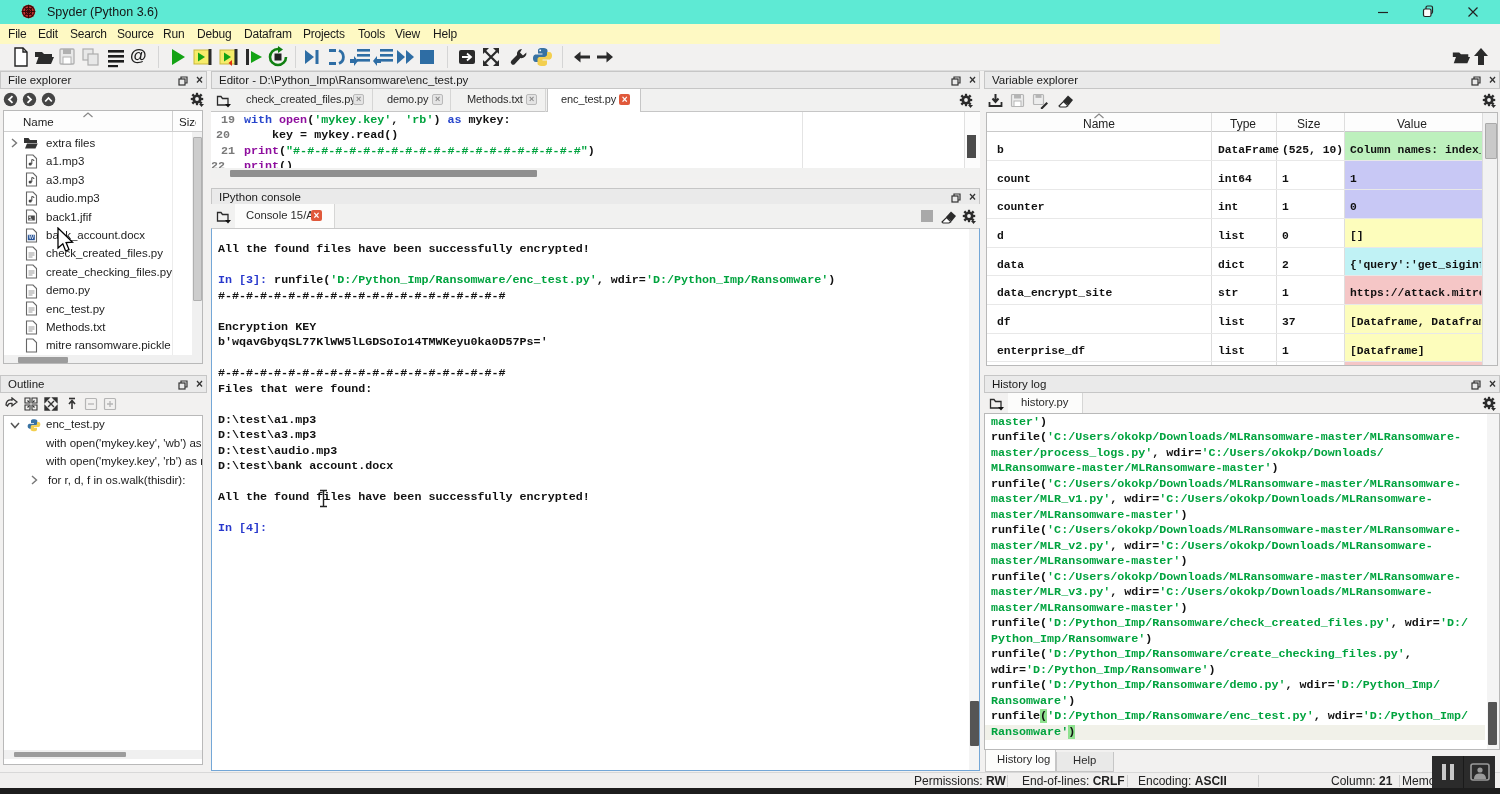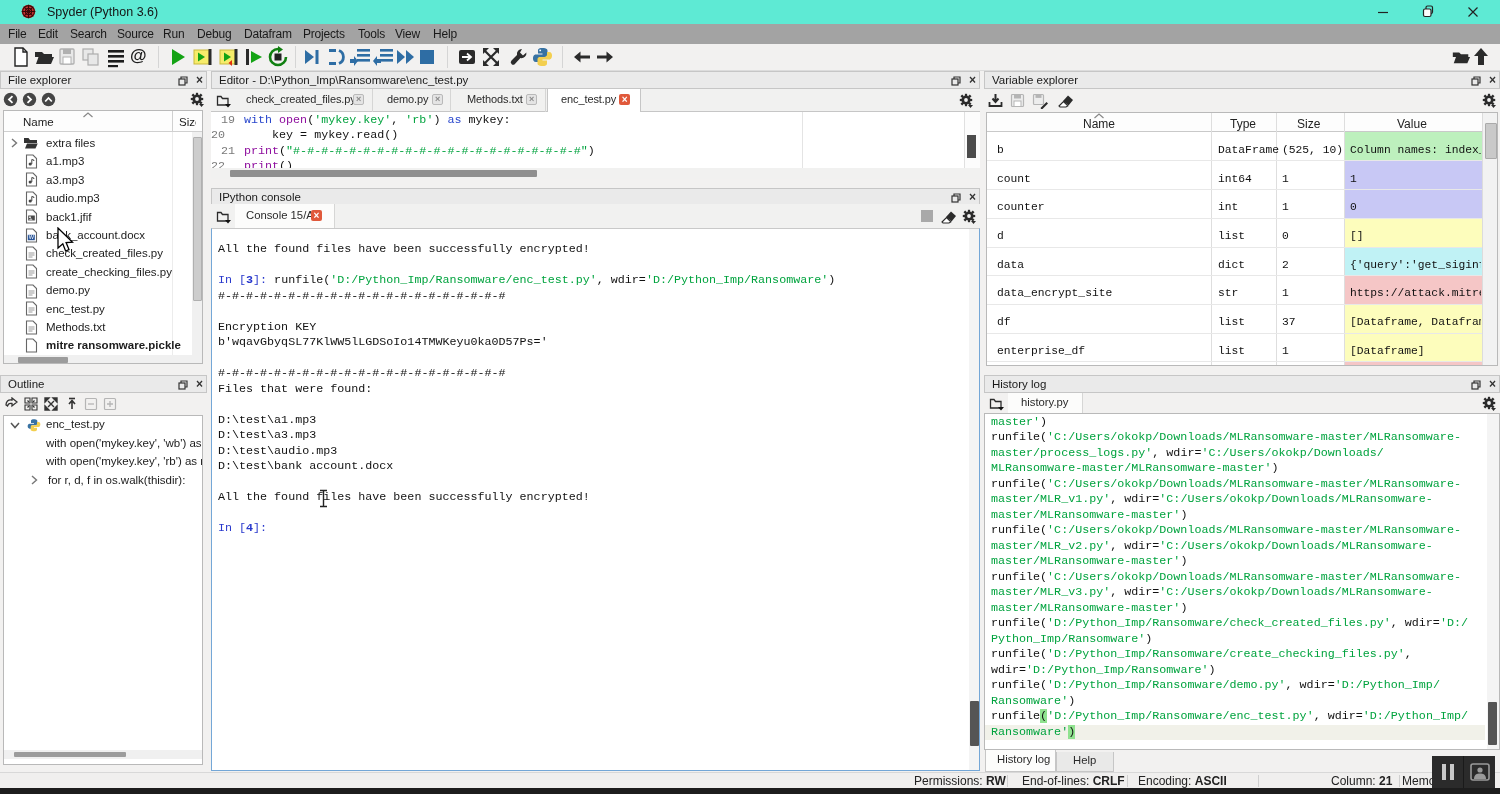--- a/index.html
+++ b/index.html
@@ -1,19 +1,19 @@
 <!DOCTYPE html>
 <html><head>
 <meta charset="utf-8">
 <style>
 * { margin:0; padding:0; box-sizing:border-box; }
 html,body { width:1500px; height:794px; overflow:hidden; background:#f2f1f0; font-family:"Liberation Sans",sans-serif; }
 #app { position:relative; width:1500px; height:794px; }
 .abs { position:absolute; }
-.mono { font-family:"Liberation Mono",monospace; font-size:11.7px; font-weight:normal; line-height:15.5px; white-space:pre; color:#111; }
+.mono { font-family:"Liberation Mono",monospace; font-size:11.7px; font-weight:bold; line-height:15.5px; white-space:pre; color:#111; }
 .panel-title { position:absolute; height:18px; background:#eaeaea; border:1px solid #c6c6c6; font-size:11.5px; color:#1a1a1a; }
 .panel-title span.t { position:absolute; left:7px; top:2px; }
 .grn { color:#00a33e; }
 .blu { color:#2838cc; }
 .kw { color:#2846cc; }
 .bi { color:#8e0e9e; }
 .hlg { background:#8fe28f; }
 #varexp .mono { font-size:11.3px; }
 .tabx-red { display:inline-block; width:11px; height:11px; background:#e0593b; border-radius:2px; color:#fff; font-size:10px; line-height:11px; text-align:center; font-weight:bold; }
 .tabx-gray { display:inline-block; width:11px; height:11px; background:#e4e4e4; border:1px solid #b9b9b9; border-radius:2px; color:#888; font-size:9px; line-height:9px; text-align:center; font-weight:bold; }
@@ -37,21 +37,21 @@
       </svg>
     <svg class="abs" style="left:1419px;top:3px;" width="18" height="18" viewBox="0 0 18 18">
         <rect x="4.5" y="6" width="7.5" height="7.5" rx="1.5" fill="#fbfbfb" stroke="#222" stroke-width="1.2"></rect>
         <path d="M7 6 V4.5 a1.5 1.5 0 0 1 1.5 -1.5 H12 a1.5 1.5 0 0 1 1.5 1.5 V9 a1.5 1.5 0 0 1 -1.5 1.5 H12.2" fill="none" stroke="#222" stroke-width="1.2"></path>
       </svg>
     <svg class="abs" style="left:1464px;top:3px;" width="18" height="18" viewBox="0 0 18 18">
         <path d="M4.5 4.5 L13.5 13.5 M13.5 4.5 L4.5 13.5" stroke="#222" stroke-width="1.2"></path>
       </svg>
   </div>
 
-  <div class="abs" id="menubar" style="left:0;top:24px;width:1500px;height:20px;background:#a3a3a3;font-size:12px;letter-spacing:-0.2px;color:#1a1a1a;">
+  <div class="abs" id="menubar" style="left:0;top:24px;width:1220px;height:20px;background:#fef9c3;font-size:12px;letter-spacing:-0.2px;color:#1a1a1a;">
     <span class="abs" style="left:8px;top:3px;">File</span>
     <span class="abs" style="left:38px;top:3px;">Edit</span>
     <span class="abs" style="left:70px;top:3px;">Search</span>
     <span class="abs" style="left:117px;top:3px;">Source</span>
     <span class="abs" style="left:163px;top:3px;">Run</span>
     <span class="abs" style="left:197px;top:3px;">Debug</span>
     <span class="abs" style="left:244px;top:3px;">Datafram</span>
     <span class="abs" style="left:303px;top:3px;">Projects</span>
     <span class="abs" style="left:358px;top:3px;">Tools</span>
     <span class="abs" style="left:395px;top:3px;">View</span>
@@ -308,21 +308,21 @@
       <svg class="abs" style="left:21px;top:208.6px;" width="13" height="15" viewBox="0 0 13 15">
           <path d="M1.5 1 H8 L11.5 4.5 V14 H1.5 Z" fill="#fff" stroke="#666" stroke-width="1.1"></path>
           <g stroke="#999" stroke-width="1">
             <path d="M3.5 7 H9.5 M3.5 9 H9.5 M3.5 11 H7.5"></path>
           </g>
         </svg>
       <span class="abs" style="left:42px;top:210px;">Methods.txt</span>
       <svg class="abs" style="left:21px;top:227px;" width="13" height="15" viewBox="0 0 13 15">
           <path d="M1.5 1 H8 L11.5 4.5 V14 H1.5 Z" fill="#fff" stroke="#666" stroke-width="1.1"></path>
         </svg>
-      <span class="abs" style="left:42px;top:228.4px;font-weight:bold;">mitre ransomware.pickle</span>
+      <span class="abs" style="left:42px;top:228.4px;">mitre ransomware.pickle</span>
       <div class="abs" style="left:0;top:244px;width:188px;height:10px;background:#f0f0f0;">
           <div class="abs" style="left:14px;top:2px;width:50px;height:6px;background:#9c9c9c;border-radius:1px;"></div>
         </div>
     </div>
   </div>
 
   <div class="abs" id="outline" style="left:0;top:375px;width:208px;height:391px;">
     <div class="panel-title" style="left:0;top:0;width:207px;">
       <span class="t">Outline</span>
       <svg class="abs" style="right:18px;top:4px;" width="10" height="10" viewBox="0 0 10 10">
@@ -429,21 +429,21 @@
             <rect x="2" y="9.6" width="2.4" height="2.4" transform="rotate(45 3.2 10.8)"></rect>
             <rect x="9.6" y="9.6" width="2.4" height="2.4" transform="rotate(45 10.8 10.8)"></rect>
             <path d="M9 12 h5 l-2.5 3 Z"></path>
           </g>
           <circle cx="7" cy="7" r="1.9" fill="#f1f1f1"></circle>
         </svg>
     </div>
     <div class="abs" style="left:0;top:41px;width:769px;height:56px;background:#fff;overflow:hidden;">
       <div class="abs" style="left:591px;top:0;width:1px;height:56px;background:#e4e4e4;"></div>
       <div class="abs mono" style="left:0;top:0.5px;width:24px;text-align:right;color:#7a7a7a;">19</div>
-      <div class="abs mono" style="left:0;top:16px;width:24px;text-align:left;color:#7a7a7a;">20</div>
+      <div class="abs mono" style="left:0;top:16px;width:24px;text-align:center;color:#7a7a7a;">20</div>
       <div class="abs mono" style="left:0;top:31.5px;width:24px;text-align:right;color:#7a7a7a;">21</div>
       <div class="abs mono" style="left:0;top:47px;width:24px;color:#7a7a7a;">22</div>
       <div class="abs mono" style="left:33px;top:0.5px;"><span class="kw">with</span> <span class="bi">open</span>(<span class="grn">'mykey.key'</span>, <span class="grn">'rb'</span>) <span class="kw">as</span> mykey:</div>
       <div class="abs mono" style="left:33px;top:16px;">    key = mykey.read()</div>
       <div class="abs mono" style="left:33px;top:31.5px;"><span class="bi">print</span>(<span class="grn">"#-#-#-#-#-#-#-#-#-#-#-#-#-#-#-#-#-#-#-#-#"</span>)</div>
       <div class="abs mono" style="left:33px;top:47px;"><span class="bi">print</span>()</div>
       <div class="abs" style="left:753px;top:0;width:16px;height:56px;background:#fcfcfc;border-left:1px solid #e0e0e0;">
           <div class="abs" style="left:2px;top:23px;width:9px;height:23px;background:#4c4c4c;"></div>
         </div>
     </div>

